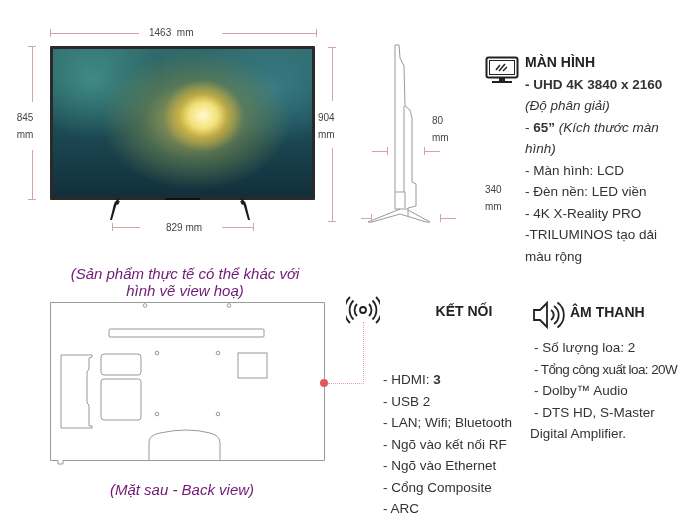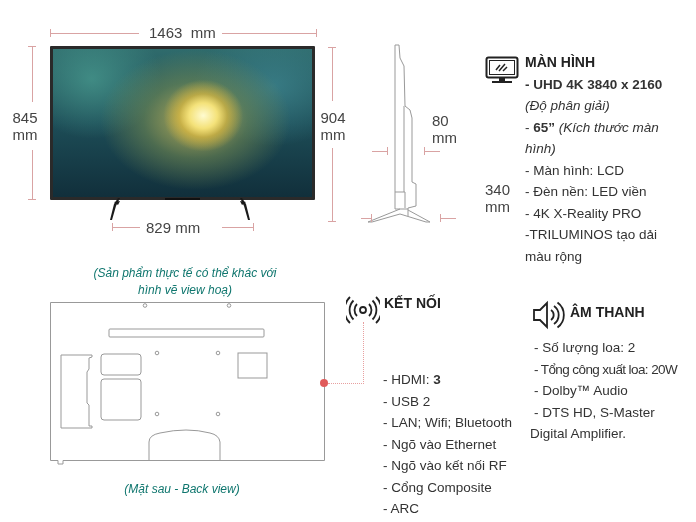--- a/index.html
+++ b/index.html
@@ -1,30 +1,30 @@
 <!DOCTYPE html>
 <html><head>
 <meta charset="utf-8">
 <style>
   html, body { margin:0; padding:0; background:#ffffff; }
   body { width:696px; height:522px; position:relative; overflow:hidden;
          font-family:"Liberation Sans", "DejaVu Sans", sans-serif; color:#333; }
   .abs { position:absolute; }
-  .dim { font-size:15px; color:#444; line-height:17px; }
+  .dim { font-size:10px; color:#444; line-height:17px; }
   .dimline { background:#d9a3a3; }
   .tv-frame { left:50px; top:46px; width:265px; height:154px; background:#2a2a2a; border-radius:1px; }
   .tv-screen { left:53px; top:49px; width:259px; height:148px;
     background:
       radial-gradient(ellipse 40px 36px at 58% 45%, #fffbd0 0%, #f4e27a 35%, rgba(230,190,60,0.6) 60%, rgba(0,0,0,0) 100%),
       radial-gradient(ellipse 95px 70px at 55% 48%, rgba(210,190,90,0.85) 0%, rgba(120,140,80,0.55) 55%, rgba(0,0,0,0) 100%),
       radial-gradient(ellipse 70px 60px at 15% 20%, rgba(70,150,140,0.8) 0%, rgba(0,0,0,0) 100%),
       radial-gradient(ellipse 80px 60px at 85% 25%, rgba(60,130,140,0.8) 0%, rgba(0,0,0,0) 100%),
       linear-gradient(180deg, #2f6b6c 0%, #1d4d57 50%, #112f3b 100%);
   }
-  .caption { font-style:italic; font-size:12px; color:#0f766e; text-align:center; line-height:17px; }
+  .caption { font-style:italic; font-size:15px; color:#701a75; text-align:center; line-height:17px; }
   .spec { font-size:13.5px; color:#333; line-height:21.5px; }
   .spec-title { font-weight:bold; font-size:14px; color:#222; }
   .b { font-weight:bold; }
   .i { font-style:italic; }
   .conn-line-v { background:none; border-left:1.5px dotted #e8a0a0; }
   .conn-line-h { background:none; border-top:1.5px dotted #e8a0a0; }
 </style>
 </head>
 <body>
 
@@ -53,27 +53,27 @@
     <path d="M10 0 L12 0 L8 8 L4 22 L2 22 L6 6 Z" fill="#1a1a1a"></path>
     <path d="M6 4 L12 3 L10 7 Z" fill="#1a1a1a"></path>
   </svg>
   <svg class="abs" style="left:236px;top:198px;" width="16" height="24" viewBox="0 0 16 24">
     <path d="M4 0 L6 0 L10 6 L14 22 L12 22 L8 8 Z" fill="#1a1a1a"></path>
     <path d="M4 3 L10 4 L6 7 Z" fill="#1a1a1a"></path>
   </svg>
 
   <div class="abs dimline" style="left:112px;top:223px;width:1px;height:8px;"></div>
   <div class="abs dimline" style="left:112px;top:227px;width:28px;height:1px;"></div>
-  <div class="abs dim" style="left:146px;top:219px;">829 mm</div>
+  <div class="abs dim" style="left:166px;top:219px;">829 mm</div>
   <div class="abs dimline" style="left:222px;top:227px;width:32px;height:1px;"></div>
   <div class="abs dimline" style="left:253px;top:223px;width:1px;height:8px;"></div>
 
   <div class="abs dimline" style="left:332px;top:47px;width:1px;height:54px;"></div>
   <div class="abs dimline" style="left:328px;top:47px;width:8px;height:1px;"></div>
-  <div class="abs dim" style="left:318px;top:109px;text-align:center;width:30px;">
+  <div class="abs dim" style="left:318px;top:109px;text-align:left;width:30px;">
     <div>904</div>
     <div>mm</div>
   </div>
   <div class="abs dimline" style="left:332px;top:148px;width:1px;height:73px;"></div>
   <div class="abs dimline" style="left:328px;top:221px;width:8px;height:1px;"></div>
 </div>
 
 <div>
   <svg class="abs" style="left:360px;top:44px;" width="70" height="180" viewBox="0 0 70 180">
     <g fill="none" stroke="#999" stroke-width="1">
@@ -168,29 +168,29 @@
 
 <div class="abs" style="left:346px;top:293px;width:190px;">
   <svg class="abs" style="left:0;top:0;" width="34" height="34" viewBox="0 0 34 34">
     <g fill="none" stroke="#222" stroke-width="1.8">
       <circle cx="17" cy="17" r="3"></circle>
       <path d="M11 11 A8.5 8.5 0 0 0 11 23 M23 11 A8.5 8.5 0 0 1 23 23"></path>
       <path d="M7.5 7.5 A13.5 13.5 0 0 0 7.5 26.5 M26.5 7.5 A13.5 13.5 0 0 1 26.5 26.5"></path>
       <path d="M4 4 A18 18 0 0 0 4 30 M30 4 A18 18 0 0 1 30 30"></path>
     </g>
   </svg>
-  <div class="abs spec" style="left:38px;top:0;width:160px;">
+  <div class="abs spec" style="left:38px;top:8px;width:160px;text-align:center;">
     <div class="spec-title" style="margin-bottom:2px;">KẾT NỐI</div>
   </div>
   <div class="abs spec" style="left:37px;top:34px;width:160px;margin-top:42px;">
     <div><span style="white-space:pre;">- HDMI: </span><span class="b">3</span></div>
     <div>- USB 2</div>
     <div>- LAN; Wifi; Bluetooth</div>
+    <div>- Ngõ vào kết nối RF</div>
     <div>- Ngõ vào Ethernet</div>
-    <div>- Ngõ vào kết nối RF</div>
     <div>- Cổng Composite</div>
     <div>- ARC</div>
   </div>
 </div>
 
 <div class="abs" style="left:532px;top:298px;width:164px;">
   <svg class="abs" style="left:0;top:2px;" width="36" height="30" viewBox="0 0 36 30">
     <g fill="none" stroke="#222" stroke-width="1.8">
       <path d="M2 10 L8 10 L15 3 L15 27 L8 20 L2 20 Z"></path>
       <path d="M19 10 A6 6 0 0 1 19 20"></path>

